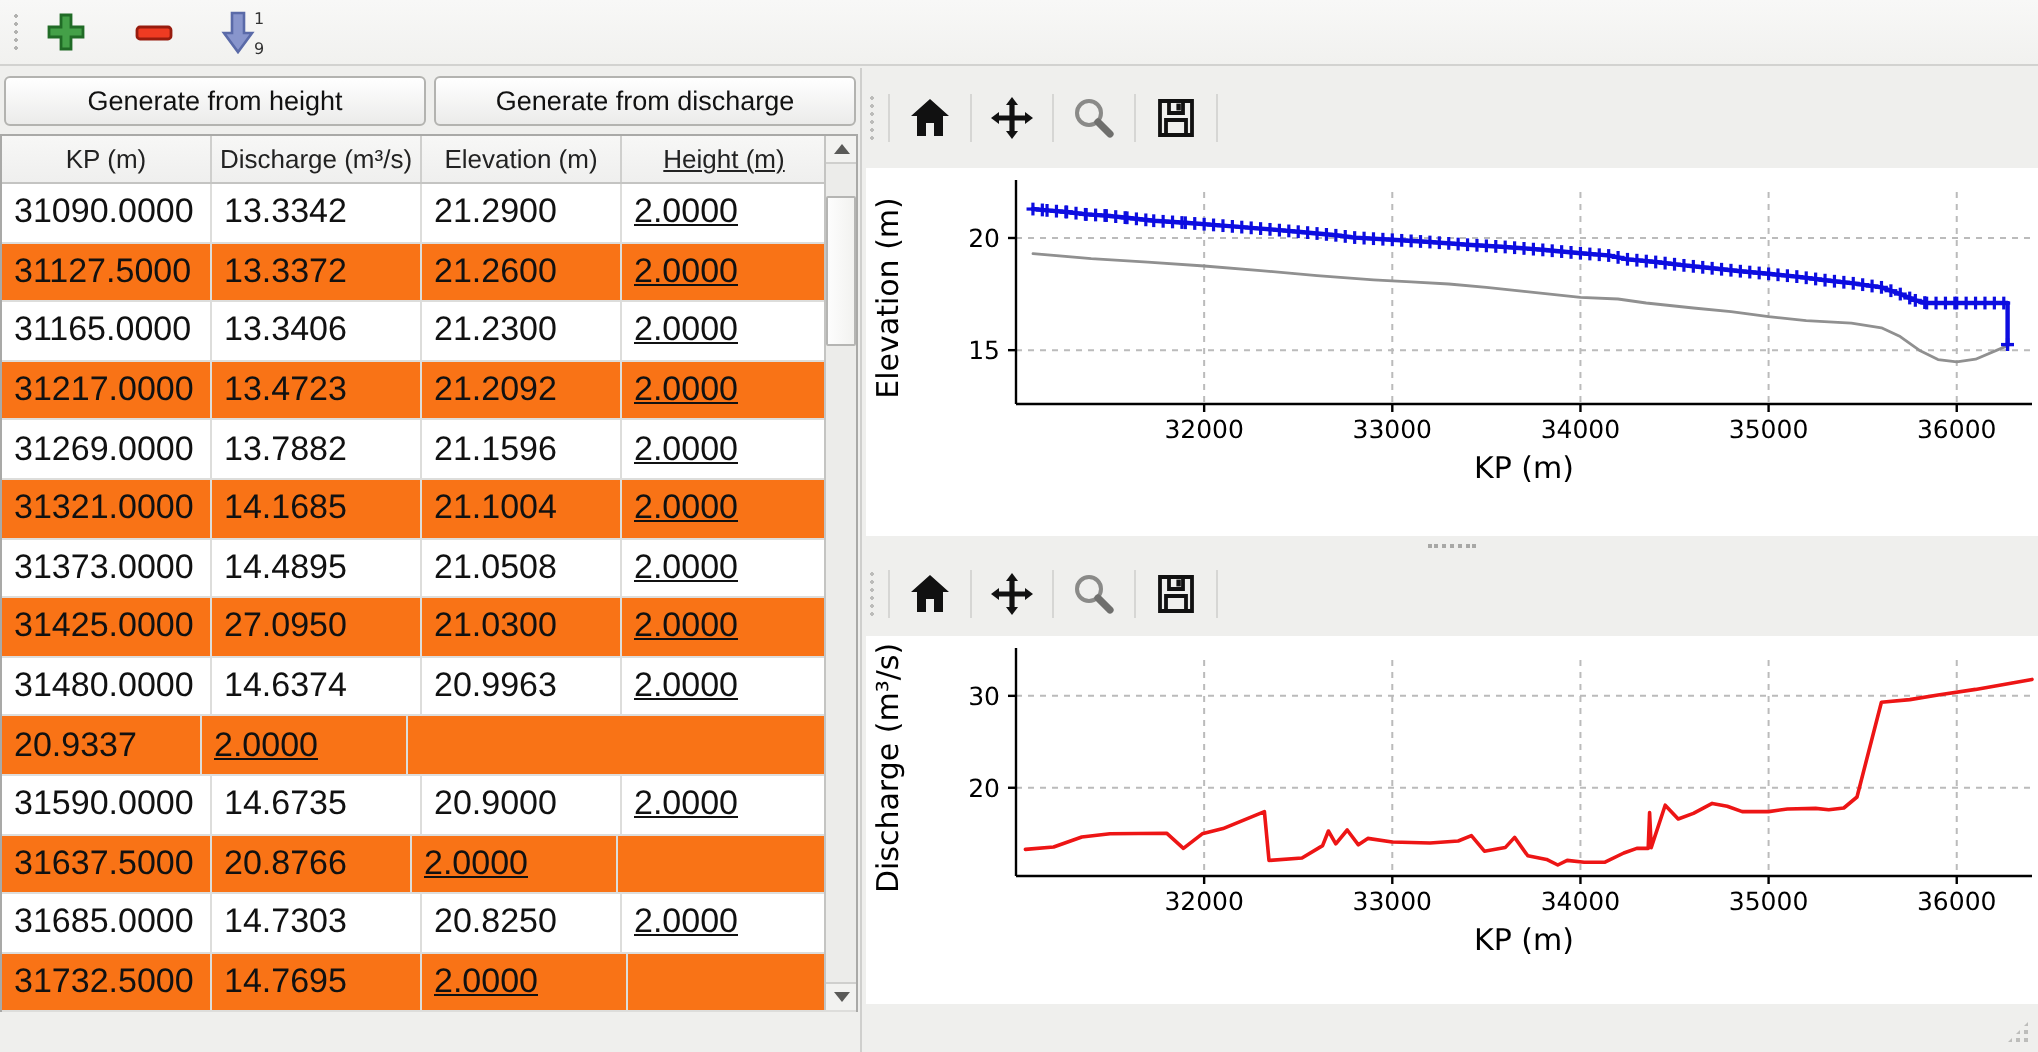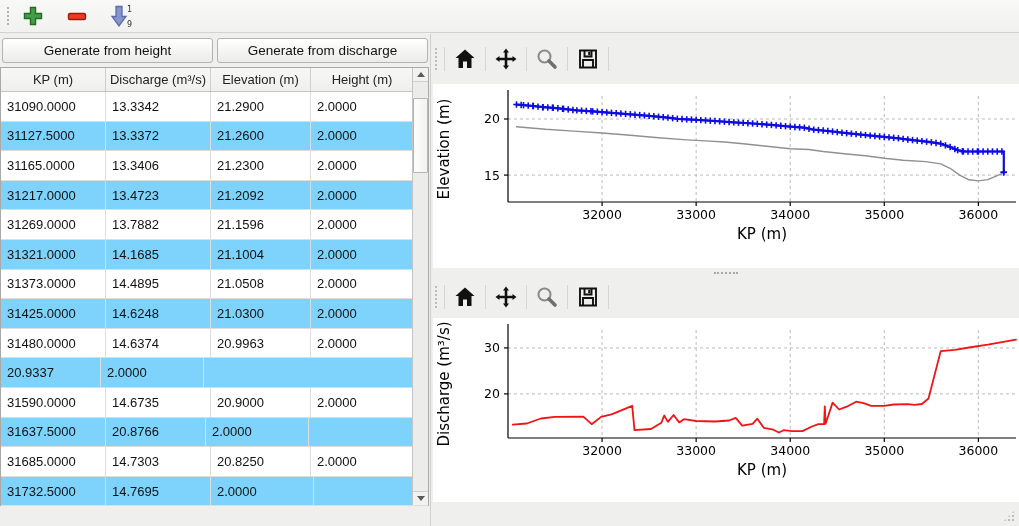--- a/index.html
+++ b/index.html
@@ -20,24 +20,24 @@
   .gen-btn { flex:1; height:25px; border:1px solid #b3b3b0; border-radius:3px;
     background:linear-gradient(#ffffff,#ebebea); font-size:13.5px; color:#111;
     display:flex; align-items:center; justify-content:center; cursor:default; }
   #table-wrap { position:absolute; left:0; top:67px; width:429px; height:439px;
     border:1px solid #a9a9a7; background:#fff; }
   #table-header { display:flex; height:24px; background:linear-gradient(#f7f7f6,#efefee);
     border-bottom:1px solid #c4c4c2; }
   .hcell { display:flex; align-items:center; justify-content:center; font-size:13px;
     color:#222; border-right:1px solid #cfcfcd; overflow:hidden; }
   .trow { display:flex; height:29.6px; border-bottom:1px solid #dddddb; }
-  .trow.alt { background:#7dd3fc; }
-  .tcell { display:flex; align-items:center; padding-left:6px; font-size:13px; color:#111;
+  .trow.alt { background:#f97316; }
+  .tcell { display:flex; align-items:center; padding-left:6px; font-size:17px; color:#111;
     border-right:1px solid #dddddb; overflow:hidden; }
-  .w0 { width:105px; } .w1 { width:105px; } .w2 { width:100px; } .w3 { width:103px; }
+  .w0 { width:105px; } .w1 { width:105px; } .w2 { width:100px; } .w3 { width:103px;text-decoration:underline; }
   
   #vscroll { position:absolute; right:0; top:0; width:16px; height:437px;
     background:#ececea; border-left:1px solid #c4c4c2; }
   .sb-btn { position:absolute; left:0; width:15px; height:14px; background:#f2f2f0;
     display:flex; align-items:center; justify-content:center; }
   .sb-up { top:0; border-bottom:1px solid #cfcfcd; }
   .sb-down { bottom:0; border-top:1px solid #cfcfcd; }
   .tri-up { width:0; height:0; border-left:4px solid transparent; border-right:4px solid transparent;
     border-bottom:5px solid #5a5a58; }
   .tri-down { width:0; height:0; border-left:4px solid transparent; border-right:4px solid transparent;
@@ -136,21 +136,21 @@
         <div class="tcell w3">2.0000</div>
       </div>
       <div class="trow">
         <div class="tcell w0">31373.0000</div>
         <div class="tcell w1">14.4895</div>
         <div class="tcell w2">21.0508</div>
         <div class="tcell w3">2.0000</div>
       </div>
       <div class="trow alt">
         <div class="tcell w0">31425.0000</div>
-        <div class="tcell w1">14.6248</div>
+        <div class="tcell w1">27.0950</div>
         <div class="tcell w2">21.0300</div>
         <div class="tcell w3">2.0000</div>
       </div>
       <div class="trow">
         <div class="tcell w0">31480.0000</div>
         <div class="tcell w1">14.6374</div>
         <div class="tcell w2">20.9963</div>
         <div class="tcell w3">2.0000</div>
       </div>
       <div class="trow alt">

